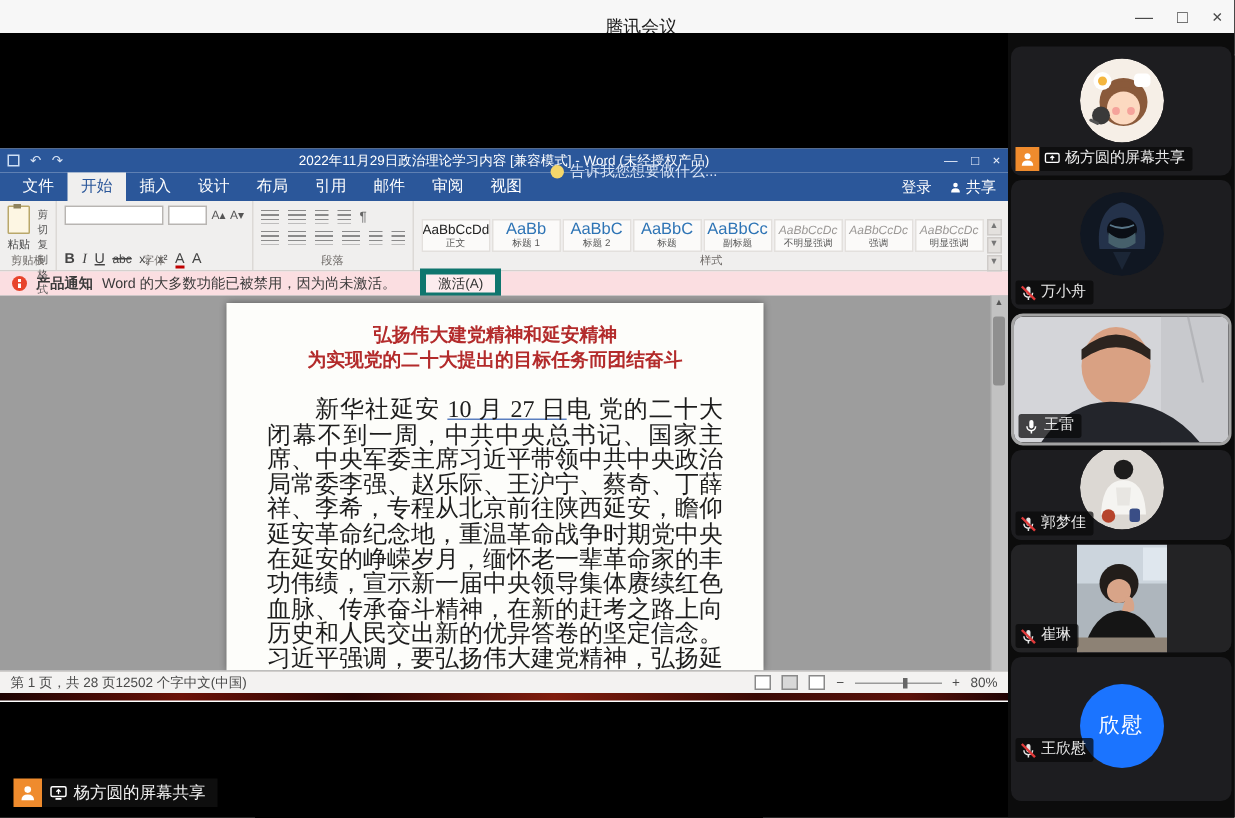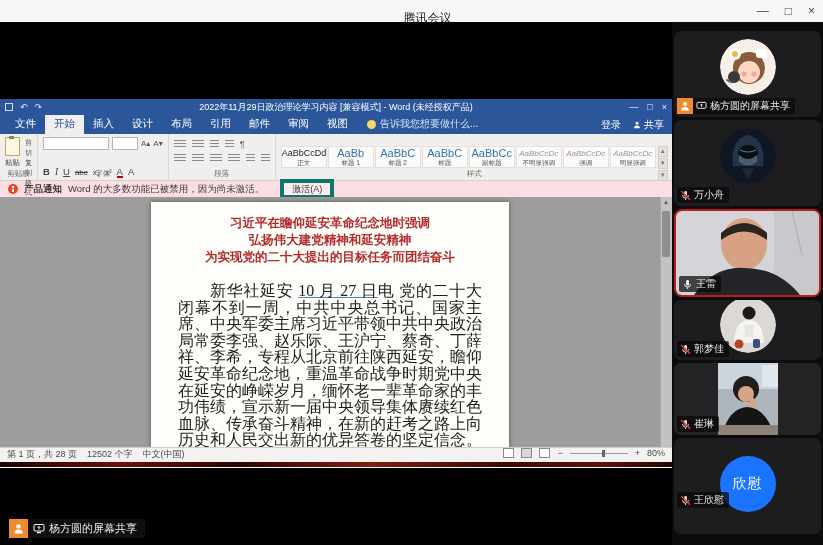--- a/index.html
+++ b/index.html
@@ -20,21 +20,21 @@
   .word{position:absolute;left:0;top:77px;width:672px;height:369px;background:#fff;font-family:"Liberation Sans","DejaVu Sans",sans-serif;}
   .w-titlebar{height:16px;background:#2b579a;color:#fff;display:flex;align-items:center;padding:0 5px;font-size:9px;}
   .qat{display:flex;align-items:center;gap:7px;width:80px;}
   .qat .sv{width:8px;height:8px;border:1px solid #cfe0f5;box-sizing:border-box;background:#2b579a;}
   .qat .gl{font-size:9px;color:#dbe6f6;line-height:10px;}
   .w-title{flex:1;text-align:center;white-space:nowrap;overflow:hidden;color:#fff;}
   .w-ctrl{width:80px;display:flex;justify-content:flex-end;gap:9px;color:#e8eefb;font-size:9px;}
   .w-tabs{height:19px;background:#2b579a;display:flex;align-items:flex-end;padding-left:6px;color:#fff;font-size:10.5px;position:relative;}
   .w-tab{padding:2px 9px 3px;cursor:default;}
   .w-tab.active{background:#f0efee;color:#2b579a;}
-  .tellme{display:flex;align-items:center;gap:4px;margin-left:10px;padding-bottom:3px;color:#d9e4f5;font-size:10px;}
+  .tellme{display:flex;align-items:center;gap:4px;margin-left:10px;padding-bottom:13px;color:#d9e4f5;font-size:10px;}
   .bulb{width:9px;height:9px;border-radius:50%;background:#f5d76b;display:inline-block;}
   .w-account{position:absolute;right:8px;bottom:2px;display:flex;align-items:center;gap:12px;font-size:10px;color:#fff;}
   .w-account .pi{display:inline-block;margin-right:3px;vertical-align:-1px;}
 
   .w-ribbon{height:47px;background:#f0efee;border-bottom:1px solid #d4d1ce;display:flex;box-sizing:border-box;}
   .rgroup{position:relative;border-right:1px solid #dcd9d6;padding:3px 5px 11px;box-sizing:border-box;}
   .rg-label{position:absolute;bottom:1px;left:0;right:0;text-align:center;font-size:7.5px;color:#6f6b68;}
   .clip{display:flex;gap:5px;width:58px;}
   .paste-big{display:flex;flex-direction:column;align-items:center;font-size:7.5px;color:#444;}
   .clipboard-ic{width:13px;height:17px;background:#fdf6e3;border:1px solid #b9a76a;border-radius:1px;position:relative;margin-bottom:2px;}
@@ -84,39 +84,39 @@
   .page{position:absolute;left:50%;transform:translateX(-50%);margin-left:-6px;top:5px;width:358px;height:245px;
         background:#fdfdfa;box-shadow:0 0 5px rgba(0,0,0,.45);padding:13px 27px 0;box-sizing:border-box;}
   .doc-title{font-size:12.5px;font-weight:bold;color:#b32b2b;text-align:center;line-height:17px;}
   .doc-body{margin-top:17px;font-size:16px;line-height:16.6px;color:#1d1d1d;text-align:justify;text-indent:2em;
             font-family:"Liberation Serif","DejaVu Serif",serif;}
   .doc-body .dt{text-decoration:underline;text-decoration-color:#5b7fbf;}
   .v-scroll{position:absolute;right:0;top:0;bottom:0;width:11px;background:#c2c2c2;border-left:1px solid #a8a8a8;}
   .v-thumb{position:absolute;top:14px;left:1px;width:8px;height:46px;background:#8f8f8f;border-radius:2px;}
   .v-arrow{position:absolute;top:2px;left:2px;font-size:6px;color:#555;}
 
-  .w-status{height:15px;background:#f3f2f1;border-top:1px solid #d0cecc;display:flex;align-items:flex-start;gap:10px;
+  .w-status{height:15px;background:#f3f2f1;border-top:1px solid #d0cecc;display:flex;align-items:center;
             padding:0 7px;font-size:9px;color:#4a4a4a;box-sizing:border-box;}
   .st-right{margin-left:auto;display:flex;align-items:center;gap:7px;}
   .viewic{width:9px;height:8px;border:1px solid #8a8a8a;background:#fff;}
   .viewic.active{background:#d8d8d8;}
   .zoom-track{width:58px;height:1px;background:#9a9a9a;position:relative;}
   .zoom-thumb{position:absolute;left:55%;top:-3px;width:3px;height:7px;background:#666;}
   .w-redstrip{height:5px;background:linear-gradient(90deg,#1c0302 0%,#6b1208 18%,#2a0503 35%,#801d0e 55%,#3a0a05 75%,#5c120a 90%,#200404 100%);}
 
   
   .share-indicator{position:absolute;left:9px;bottom:7px;display:flex;align-items:stretch;}
   .hostsq{width:19px;height:19px;background:#ef8b2d;display:flex;align-items:center;justify-content:center;flex:none;}
   .share-pill{background:rgba(16,16,16,.88);color:#f0f0f0;font-size:11px;display:flex;align-items:center;gap:4px;padding:0 8px 0 5px;}
 
   
   .sidebar{position:absolute;top:0;right:0;width:151px;height:523px;background:#0c0c0c;box-sizing:border-box;
            padding:9px 2px 0;display:flex;flex-direction:column;gap:3px;overflow:hidden;}
   .tile{position:relative;width:147px;background:#1d1d20;border-radius:7px;overflow:hidden;flex:none;}
-  .tile.speaking{border:2px solid #b91c1c;border-radius:8px;width:143px;}
+  .tile.speaking{border:2px solid #a3a3a3;border-radius:8px;width:143px;}
   .avatar{position:absolute;left:50%;top:42%;transform:translate(-50%,-50%);width:56px;height:56px;border-radius:50%;overflow:hidden;}
   .avatar.blue{background:#1b74ff;display:flex;align-items:center;justify-content:center;color:#fff;font-size:14px;letter-spacing:1px;}
   .videofill{position:absolute;inset:0;}
   .labelrow{position:absolute;left:3px;bottom:3px;display:flex;align-items:stretch;max-width:141px;}
   .hostbadge{width:16px;height:16px;background:#ef8b2d;display:flex;align-items:center;justify-content:center;flex:none;}
   .plabel{background:rgba(8,8,8,.72);color:#ececec;font-size:10px;line-height:16px;display:flex;align-items:center;
           gap:3px;padding:0 5px 0 3px;border-radius:0 2px 2px 0;white-space:nowrap;overflow:hidden;}
   .plabel:first-child{border-radius:2px;}
   .micw{display:flex;align-items:center;flex:none;}
 </style>
@@ -288,21 +288,20 @@
 
       <div class="w-notice">
         <span class="ninfo"></span>
         <span class="nprefix">产品通知</span>
         <span>Word 的大多数功能已被禁用，因为尚未激活。</span>
         <span class="nact">激活(A)</span>
       </div>
 
       <div class="w-doc">
         <div class="page">
-          <div class="doc-title">习近平在瞻仰延安革命纪念地时强调</div>
           <div class="doc-title">弘扬伟大建党精神和延安精神</div>
           <div class="doc-title">为实现党的二十大提出的目标任务而团结奋斗</div>
           <div class="doc-body"><span>新华社延安 </span><span class="dt">10 月 27 日</span><span>电 党的二十大闭幕不到一周，中共中央总书记、国家主席、中央军委主席习近平带领中共中央政治局常委李强、赵乐际、王沪宁、蔡奇、丁薛祥、李希，专程从北京前往陕西延安，瞻仰延安革命纪念地，重温革命战争时期党中央在延安的峥嵘岁月，缅怀老一辈革命家的丰功伟绩，宣示新一届中央领导集体赓续红色血脉、传承奋斗精神，在新的赶考之路上向历史和人民交出新的优异答卷的坚定信念。习近平强调，要弘扬伟大建党精神，弘扬延安精神，坚定历史自信，增强历史主动，发扬斗争精神，为实现党的二十大提出的目标任务而团结奋斗。</span></div>
         </div>
         <div class="v-scroll">
           <span class="v-arrow">▲</span>
           <span class="v-thumb"></span>
         </div>
       </div>
 

